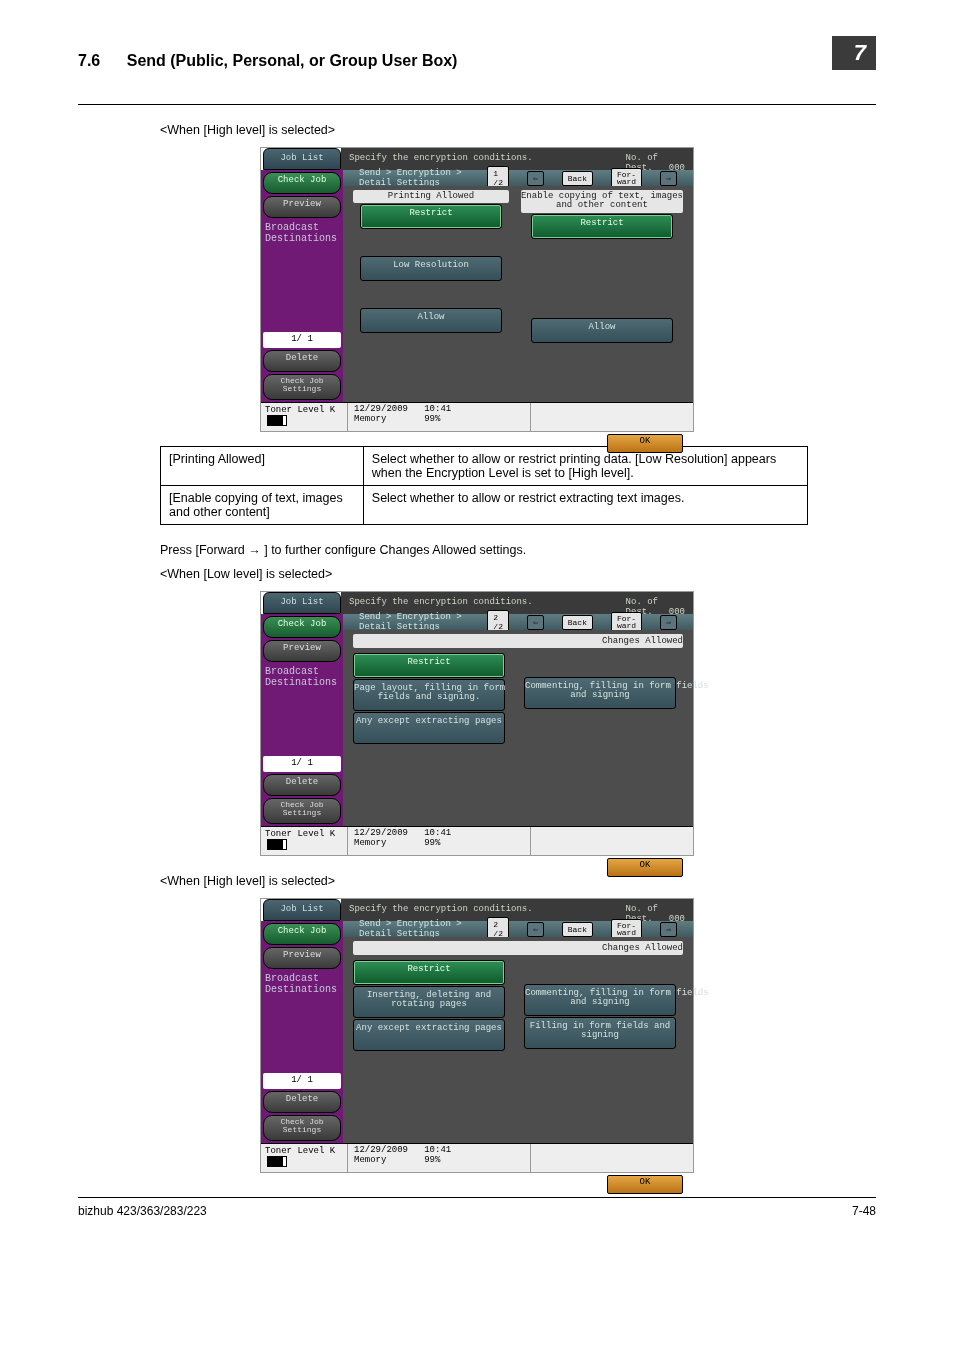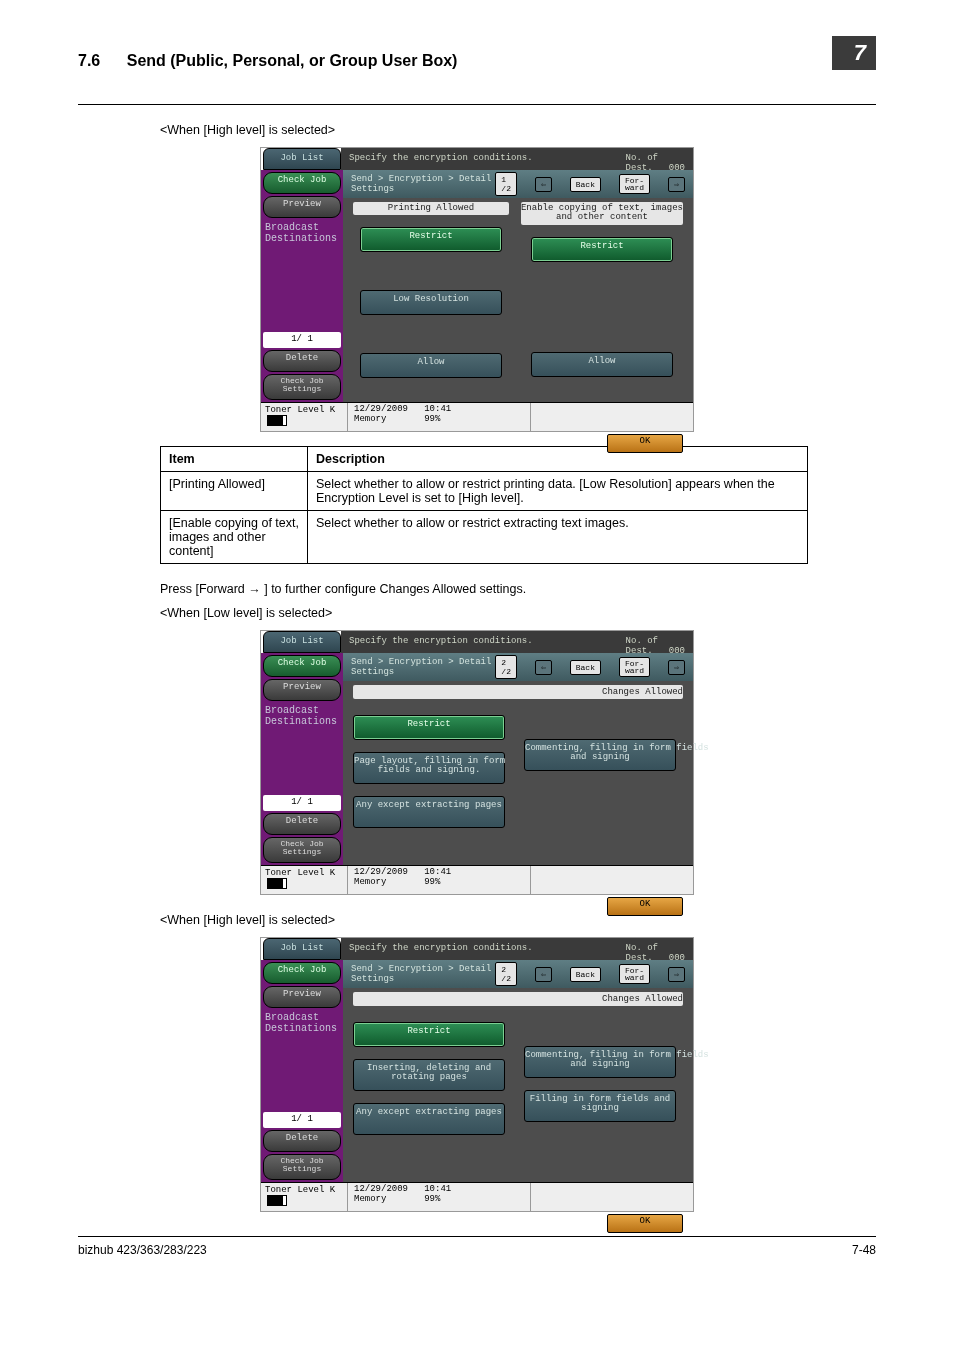--- a/index.html
+++ b/index.html
@@ -110,25 +110,25 @@
   .side-label { font-size:10px; color:#c7c7d9; padding:2px 0 0 2px; }
   .side-spacer { flex:1; }
   .side-count { background:#fff; color:#000; height:14px; text-align:center; padding-top:2px; font-size:9px; border-radius:2px;}
   .mfp-main {
     flex: 1;
     display: flex;
     flex-direction: column;
   }
   .breadcrumb {
     background: linear-gradient(#5f7e84,#3f5a60);
-    height: 28px;
+    height: 16px;
     color:#d3e3de;
     display:flex;
     align-items:center;
-    padding:0 8px;
+    padding:0 16px;
     justify-content:space-between;
   }
   .bc-l { font-size:9px; }
   .bc-r { display:flex; gap:18px; align-items:center;}
   .pill {
     background:#e5e5e5; color:#000; font-size:8px; padding:2px 5px; border:1px solid #000; border-radius:2px;
   }
   .pill-arrow { background:#5b747b; color:#000; }
   .main-body {
     flex:1;
@@ -140,21 +140,21 @@
   .col { flex:1; display:flex; flex-direction:column; align-items:center; }
   .col-head {
     width:100%; background:#e6e6e6; color:#1a1a1a;
     text-align:center; font-size:9px; padding:2px 0; border-radius:2px;
     line-height:1.05;
   }
   .opt {
     width:140px; height:20px; border:1px solid #000; border-radius:3px;
     background: linear-gradient(#4f6a72,#36505a);
     text-align:center; padding-top:3px; color:#d4e2e0; font-size:9px;
-    margin-top:12px;
+    margin-top:1px;
   }
   .opt.sel {
     background: linear-gradient(#2e8f55,#0f5a2c);
     box-shadow: inset 0 0 0 1px #7ccf92;
     color:#e6ffe9;
   }
   .wide-opt { width:150px; height:26px; padding-top:4px; line-height:1.0; }
   .section-title {
     width:100%;
     text-align:right;
@@ -283,24 +283,20 @@
         </div>
         <div class="bot-ok-wrap">
             <div class="ok-btn">OK</div>
           </div>
       </div>
     </div>
   </div>
 
   <table class="doc-table">
     <tbody>
-        <tr>
-      <th style="width:130px;">Item</th>
-      <th>Description</th>
-    </tr>
     <tr>
       <td>[Printing Allowed]</td>
       <td>Select whether to allow or restrict printing data. [Low Resolution] appears when the Encryption Level is set to [High level].</td>
     </tr>
     <tr>
       <td>[Enable copying of text, images and other content]</td>
       <td>Select whether to allow or restrict extracting text images.</td>
     </tr>
   </tbody>
     </table>

